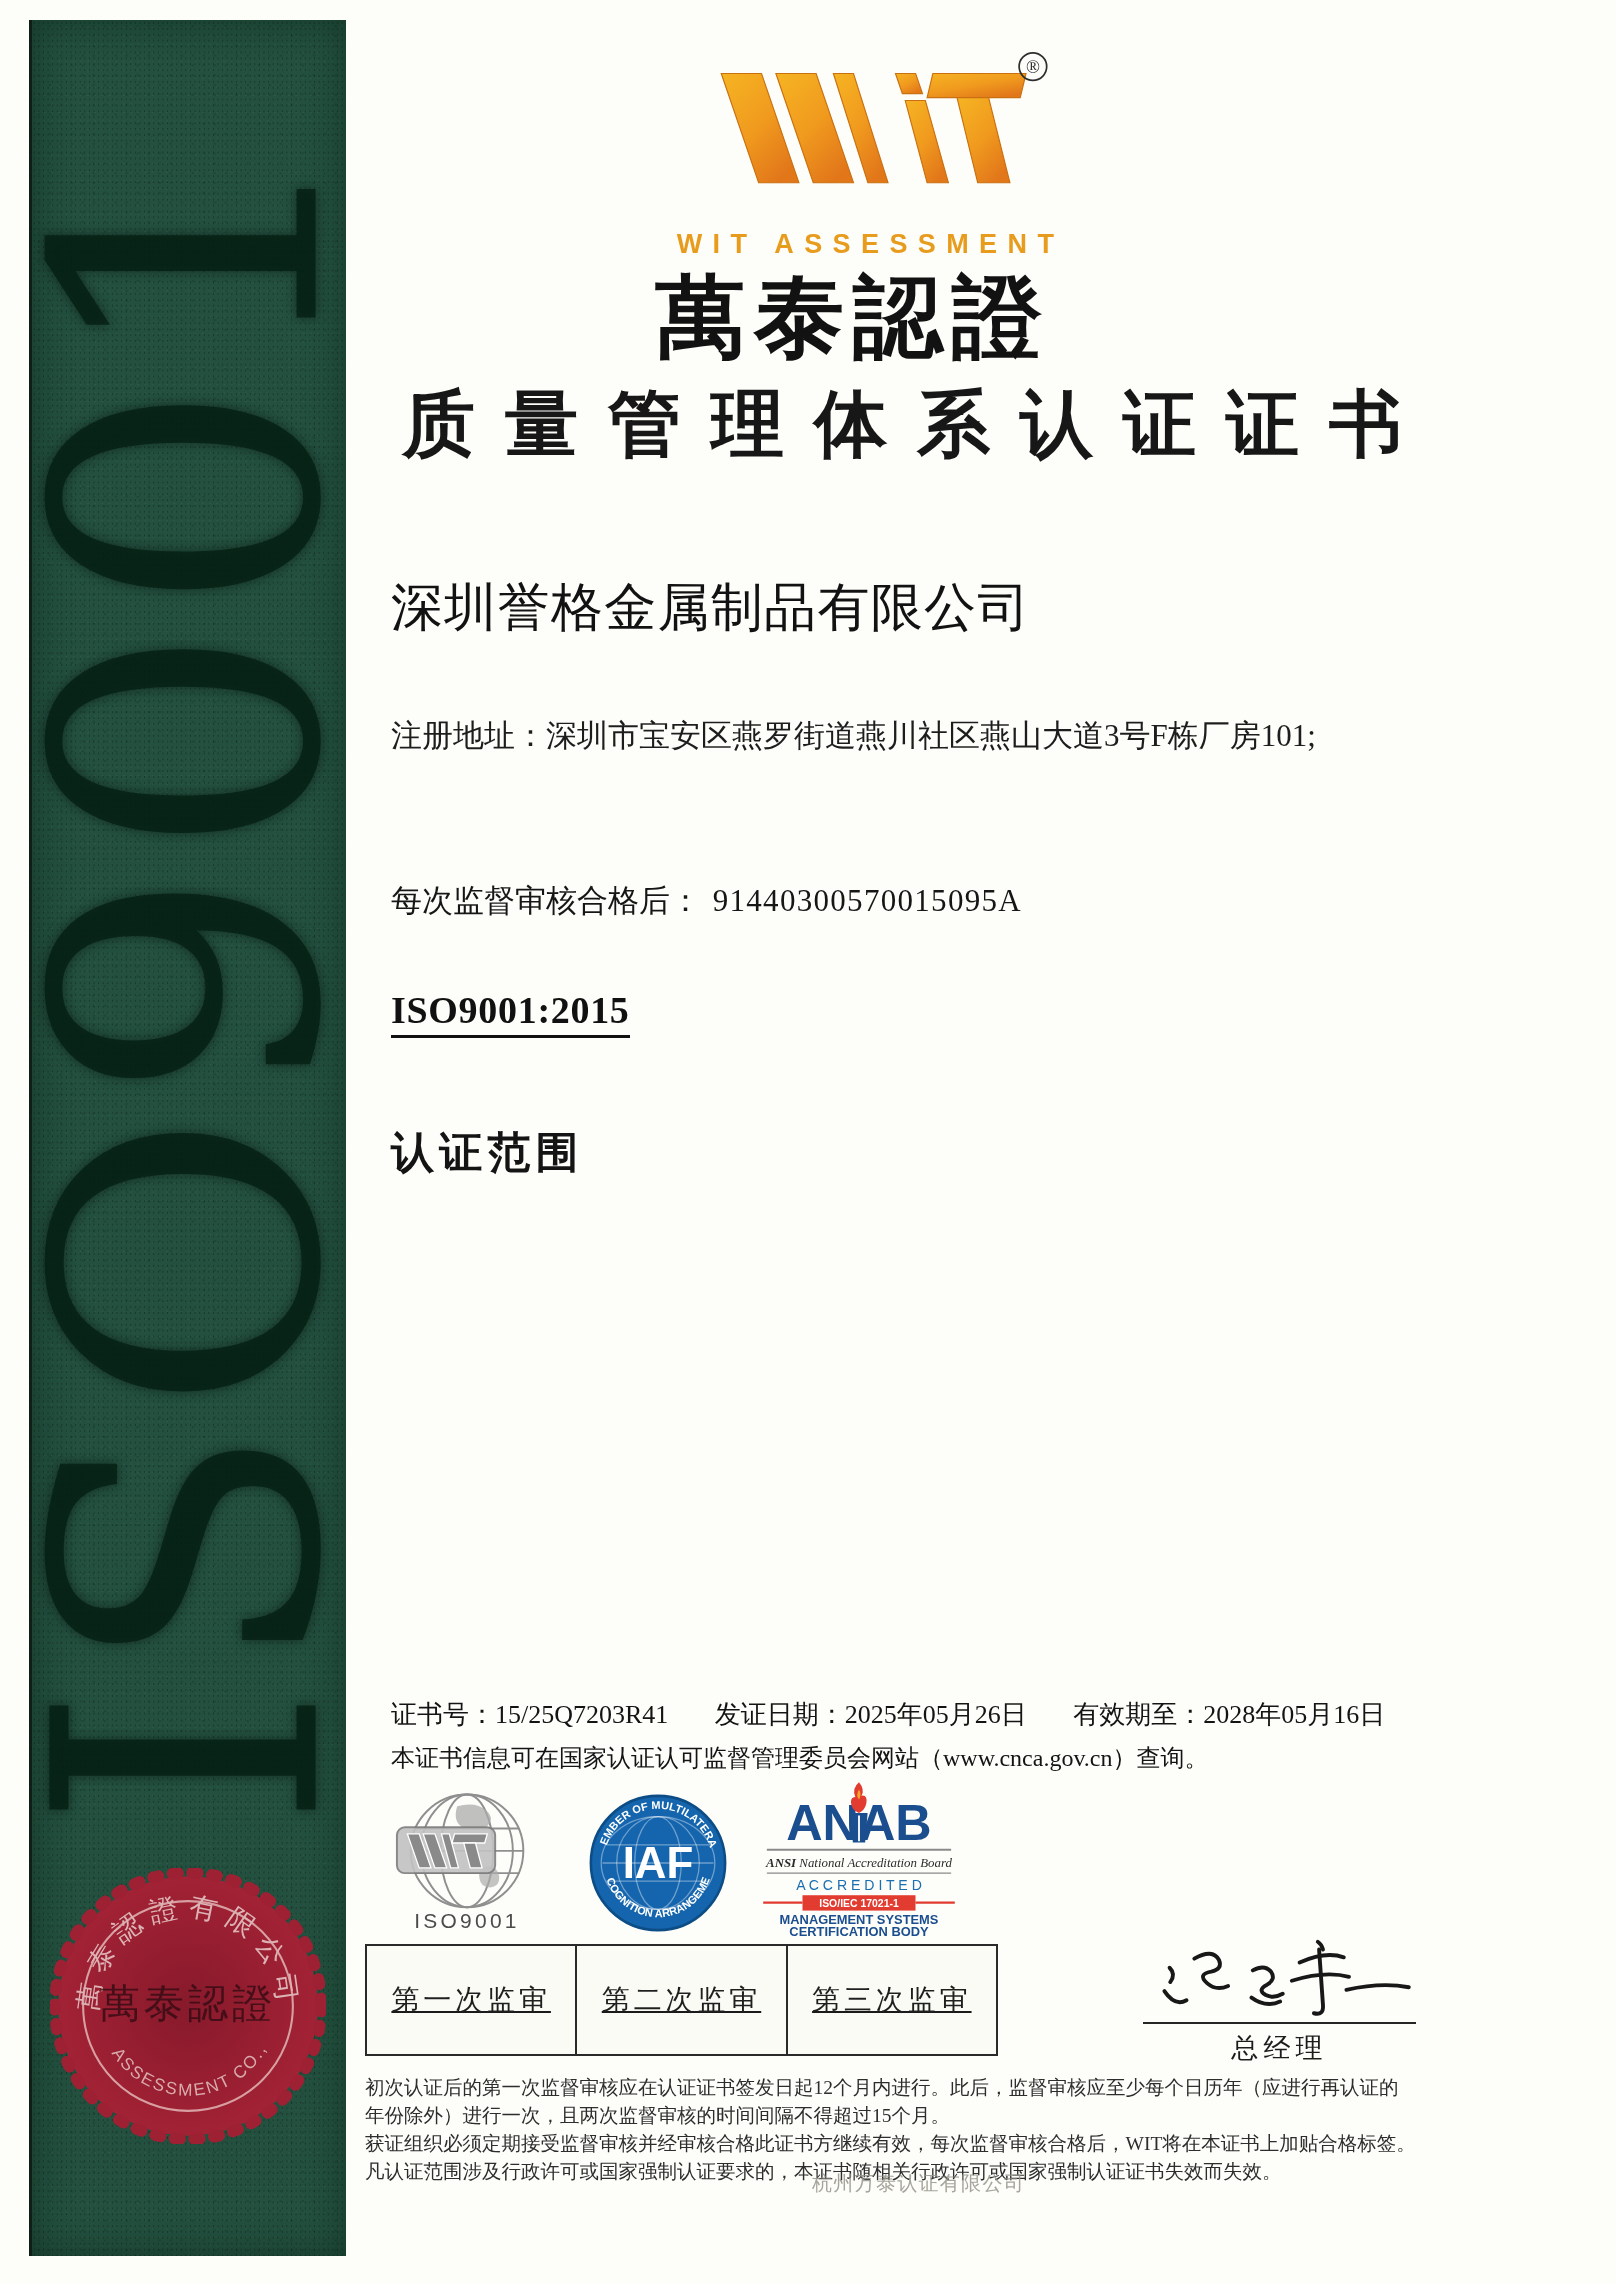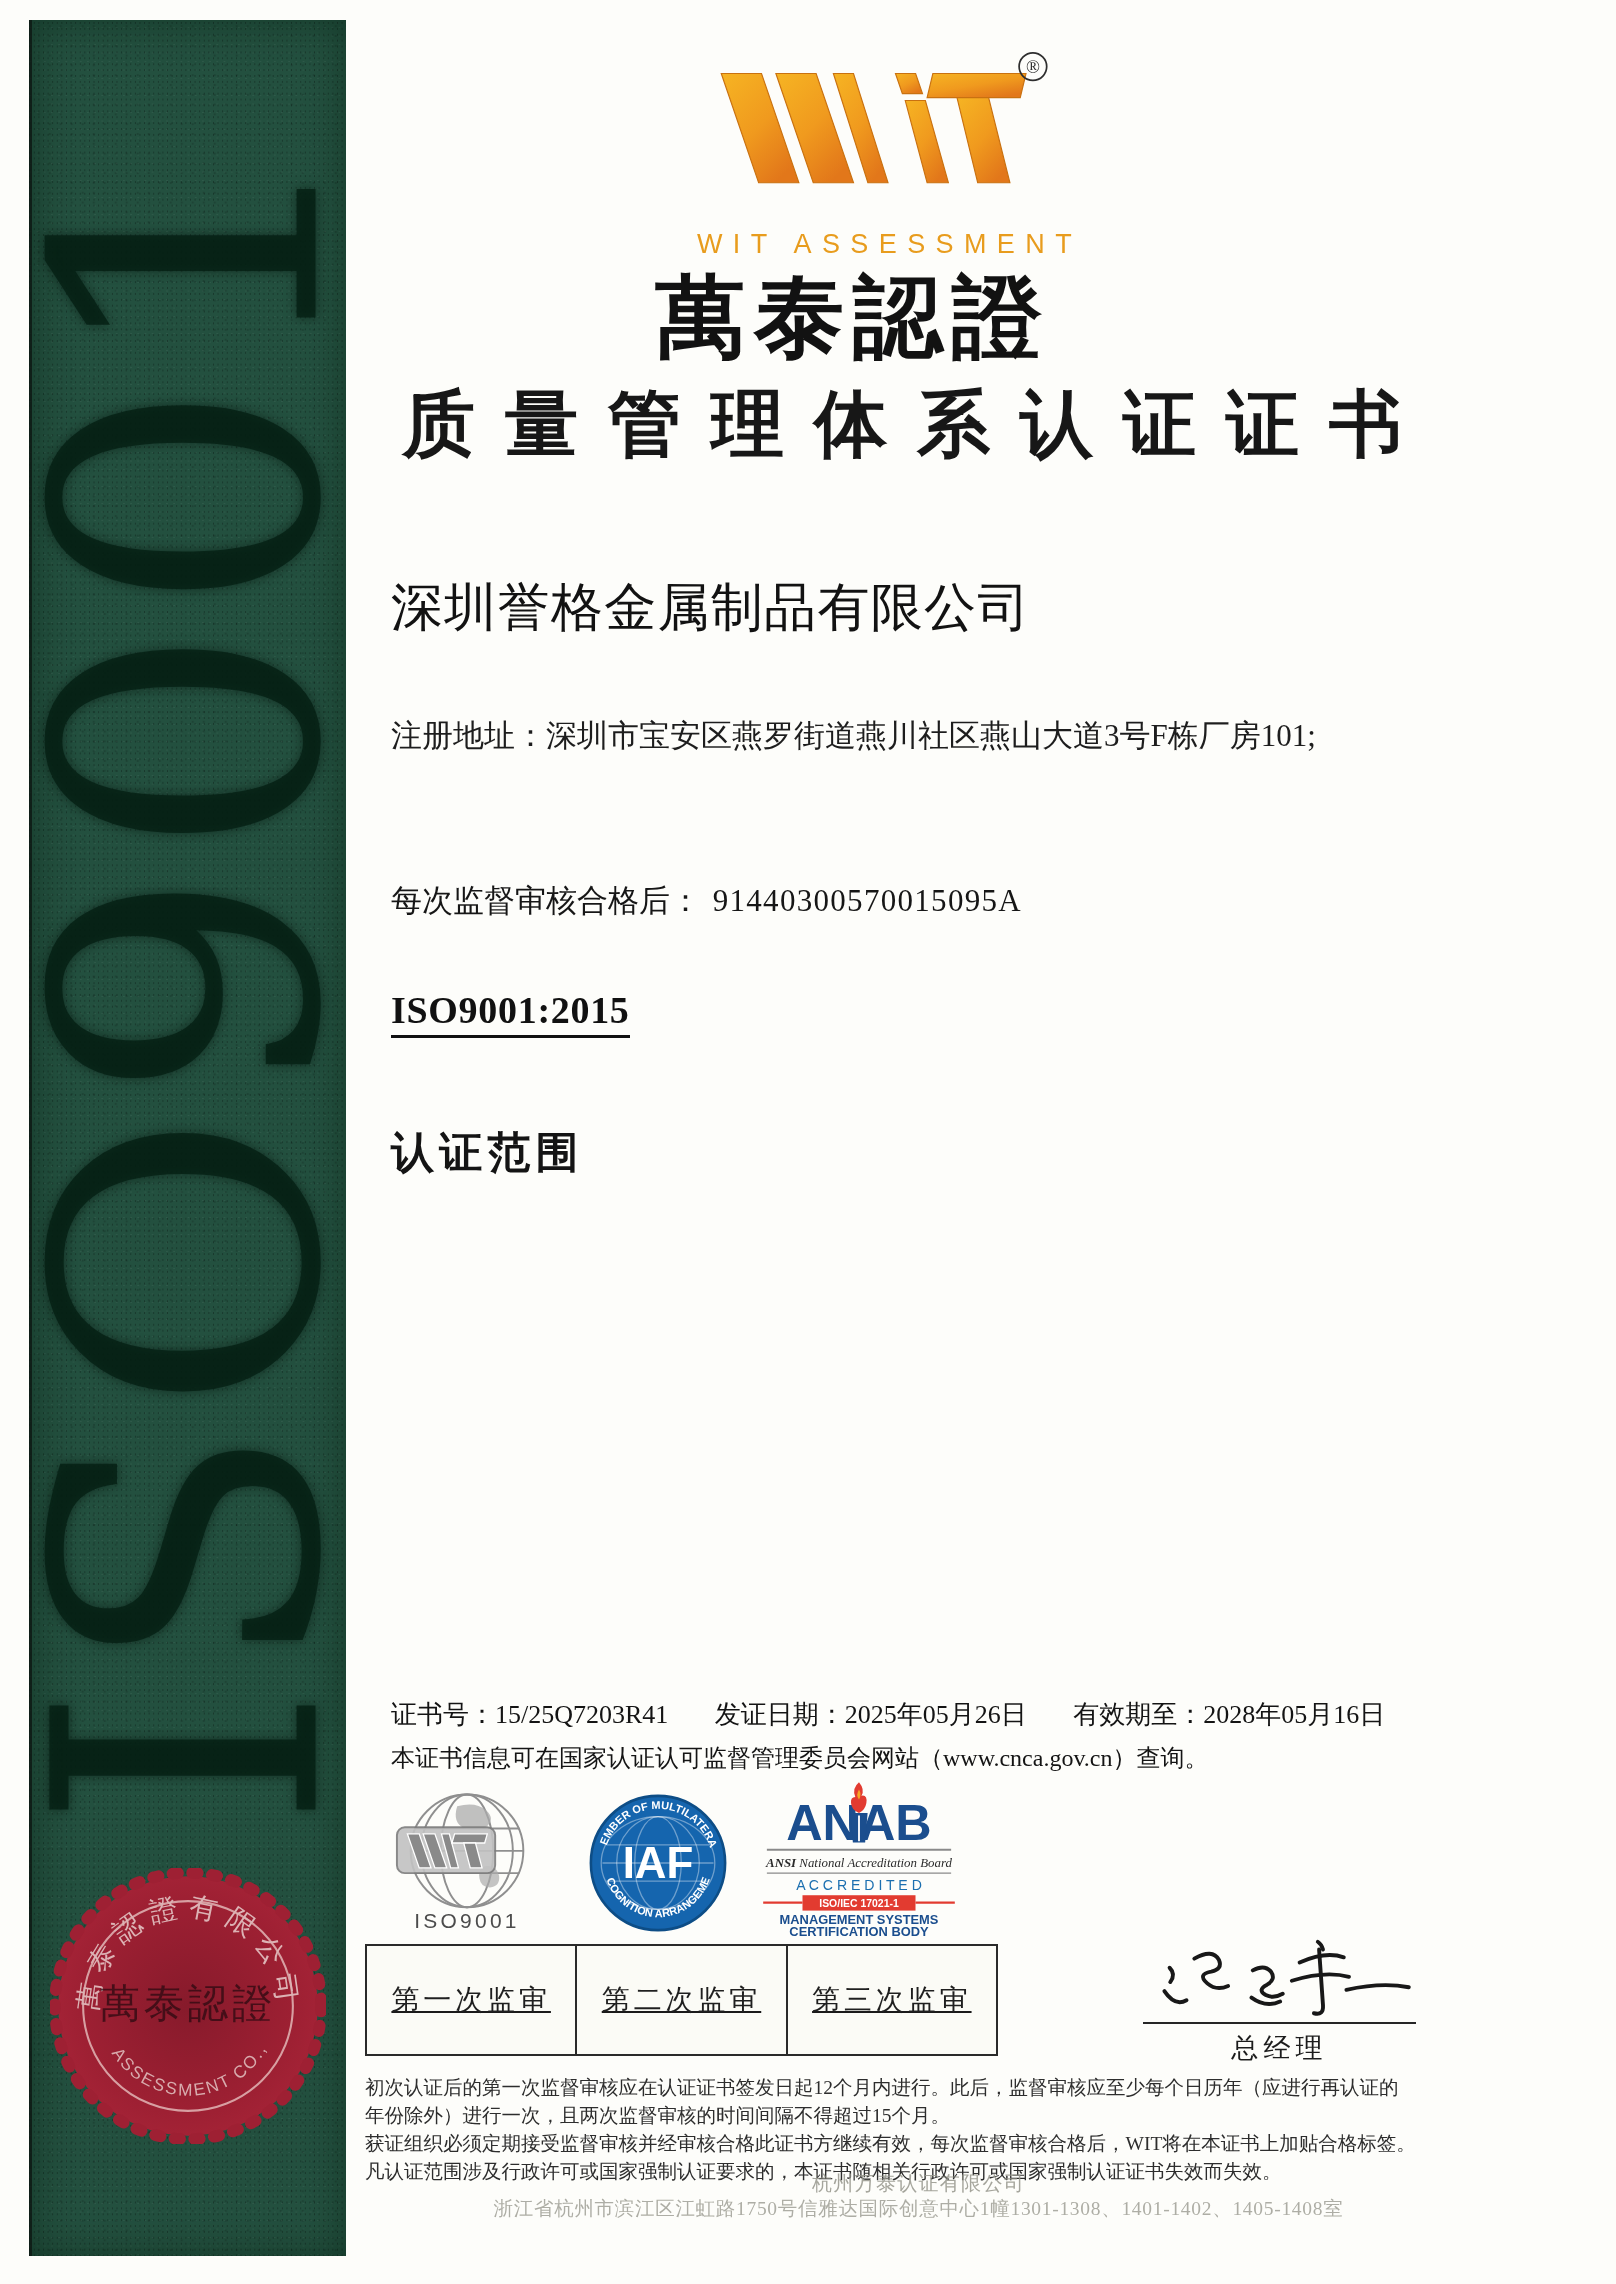--- a/index.html
+++ b/index.html
@@ -24,22 +24,22 @@
     font-family:"DejaVu Serif","Liberation Serif",serif;
     font-size:365px; font-weight:400; letter-spacing:11.7px; line-height:365px;
     text-align:center; color:rgba(5,32,20,.82);
     text-shadow:0 0 11.7px rgba(0,12,6,.5);
     white-space:nowrap;
   }
   .seal{position:absolute; left:18px; top:1848px; width:276px; height:276px;}
   
   .wit-logo{position:absolute; left:658px; top:40px; width:391px; height:182px;}
   .wit-caption{
-    position:absolute; left:694px; top:229px; width:391px; text-align:center;
-    font-family:"Liberation Sans",sans-serif; font-weight:normal; font-size:27px;
+    position:absolute; left:675px; top:229px; width:391px; text-align:center;
+    font-family:"Liberation Sans",sans-serif; font-weight:bold; font-size:27px;
     letter-spacing:10.4px; color:#e89c1d;
   }
   .brand-cn{
     position:absolute; left:625px; top:266px; width:456px; text-align:center;
     font-size:90px; font-weight:900; color:#121212; letter-spacing:9px; line-height:104px;
     font-family:"Liberation Serif","DejaVu Serif",serif;
   }
   
   .cert-title{
     position:absolute; left:402px; top:376px; width:1016px;
@@ -256,16 +256,15 @@
   <div class="sig-role">总经理</div>
 
   <div class="fine-print">
     <div>初次认证后的第一次监督审核应在认证证书签发日起12个月内进行。此后，监督审核应至少每个日历年（应进行再认证的</div>
     <div>年份除外）进行一次，且两次监督审核的时间间隔不得超过15个月。</div>
     <div>获证组织必须定期接受监督审核并经审核合格此证书方继续有效，每次监督审核合格后，WIT将在本证书上加贴合格标签。</div>
     <div>凡认证范围涉及行政许可或国家强制认证要求的，本证书随相关行政许可或国家强制认证证书失效而失效。</div>
   </div>
 
   <div class="footer-co">杭州万泰认证有限公司</div>
-  <div class="footer-addr">浙江省杭州市滨江区江虹路1750号信雅达国际创意中心1幢1301-1308、1401-1402、1405-1408室</div>
 
 </div>
 
 
 </body></html>

